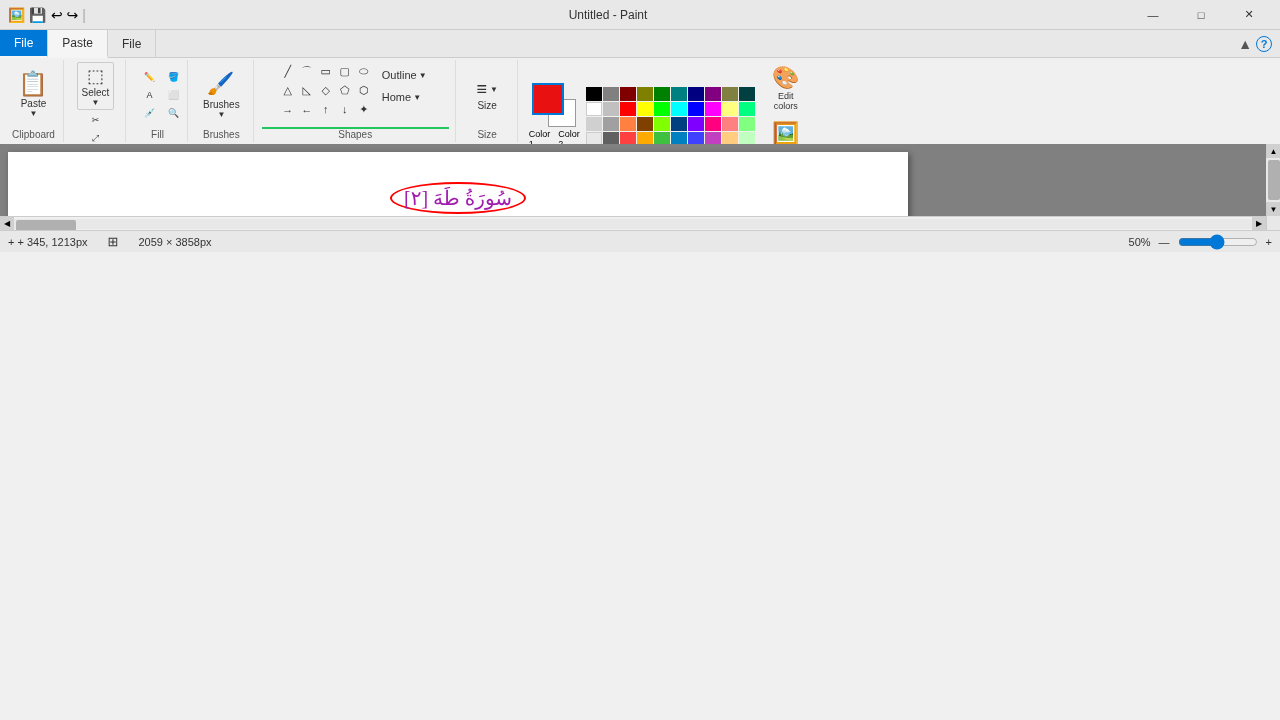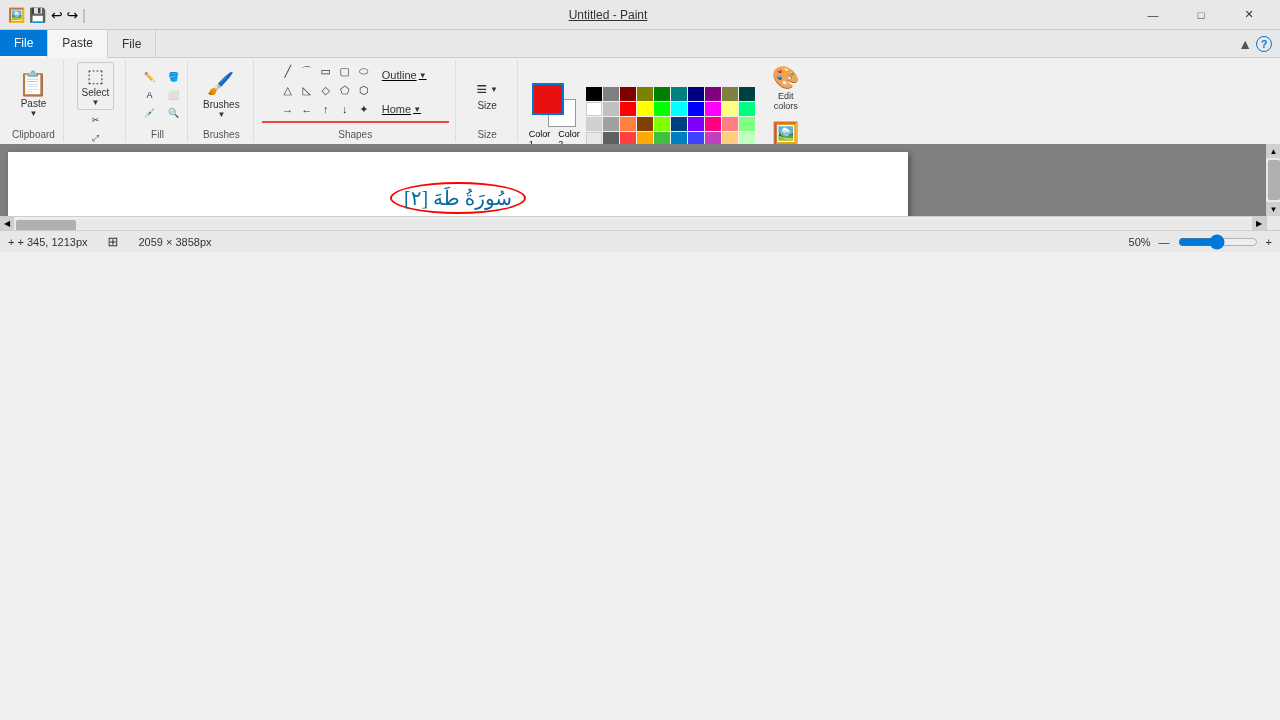--- a/index.html
+++ b/index.html
@@ -9,21 +9,21 @@
     #titlebar {
       height: 30px;
       background: #e8e8e8;
       display: flex;
       align-items: center;
       padding: 0 8px;
       border-bottom: 1px solid #ccc;
     }
     #titlebar .title-icons { display: flex; gap: 4px; align-items: center; }
     #titlebar .title-icons span { font-size: 14px; }
-    #titlebar .title-text { flex: 1; text-align: center; font-size: 12px; color: #333; text-decoration: underline; }
+    #titlebar .title-text { flex: 1; text-align: center; font-size: 12px; color: #333; }
     #titlebar .window-controls { display: flex; gap: 2px; }
     #titlebar .win-btn {
       width: 46px; height: 30px;
       border: none; background: transparent; cursor: pointer;
       display: flex; align-items: center; justify-content: center;
       font-size: 11px; color: #333;
     }
     #ribbon-tabs {
       display: flex;
       height: 28px;
@@ -147,21 +147,21 @@
     .arabic-header {
       text-align: center;
       margin-top: 30px;
       font-size: 22px;
     }
     .oval-red {
       display: inline-block;
       border: 2.5px solid red;
       border-radius: 50%;
       padding: 2px 12px;
-      color: #0369a1;
+      color: #a21caf;
     }
 
     
     #statusbar {
       height: 22px;
       background: #e8e8e8;
       border-top: 1px solid #ccc;
       display: flex;
       align-items: center;
       padding: 0 8px;
@@ -333,32 +333,32 @@
         <div class="shape-cell">◇</div>
         <div class="shape-cell">⬠</div>
         <div class="shape-cell">⬡</div>
         <div class="shape-cell">→</div>
         <div class="shape-cell">←</div>
         <div class="shape-cell">↑</div>
         <div class="shape-cell">↓</div>
         <div class="shape-cell">✦</div>
       </div>
 
-      <div style="display:flex; flex-direction:column; gap:16px; padding-top:4px;text-decoration:underline;">
+      <div style="display:flex; flex-direction:column; gap:4px; padding-top:4px;">
         <div class="dropdown-btn">
           <span>Outline</span>
           <span class="dropdown-arrow">▼</span>
         </div>
         <div class="dropdown-btn">
           <span>Home</span>
           <span class="dropdown-arrow">▼</span>
         </div>
       </div>
     </div>
-    <div class="ribbon-group-label" style="text-align:center; border-top: 2px solid #ef4444; padding-top:6px; width:100%;">Shapes</div>
+    <div class="ribbon-group-label" style="text-align:center; border-top: 2px solid #22c55e; padding-top:0; width:100%;">Shapes</div>
   </div>
 
   <div class="ribbon-group">
     <div class="ribbon-group-content">
       <div class="size-btn">
         <div style="display:flex; flex-direction:column; gap:4px; align-items:center;">
           <div style="display:flex; gap:3px; align-items:center;">
             <span style="font-size:18px;">≡</span>
             <span style="font-size:8px;">▼</span>
           </div>

